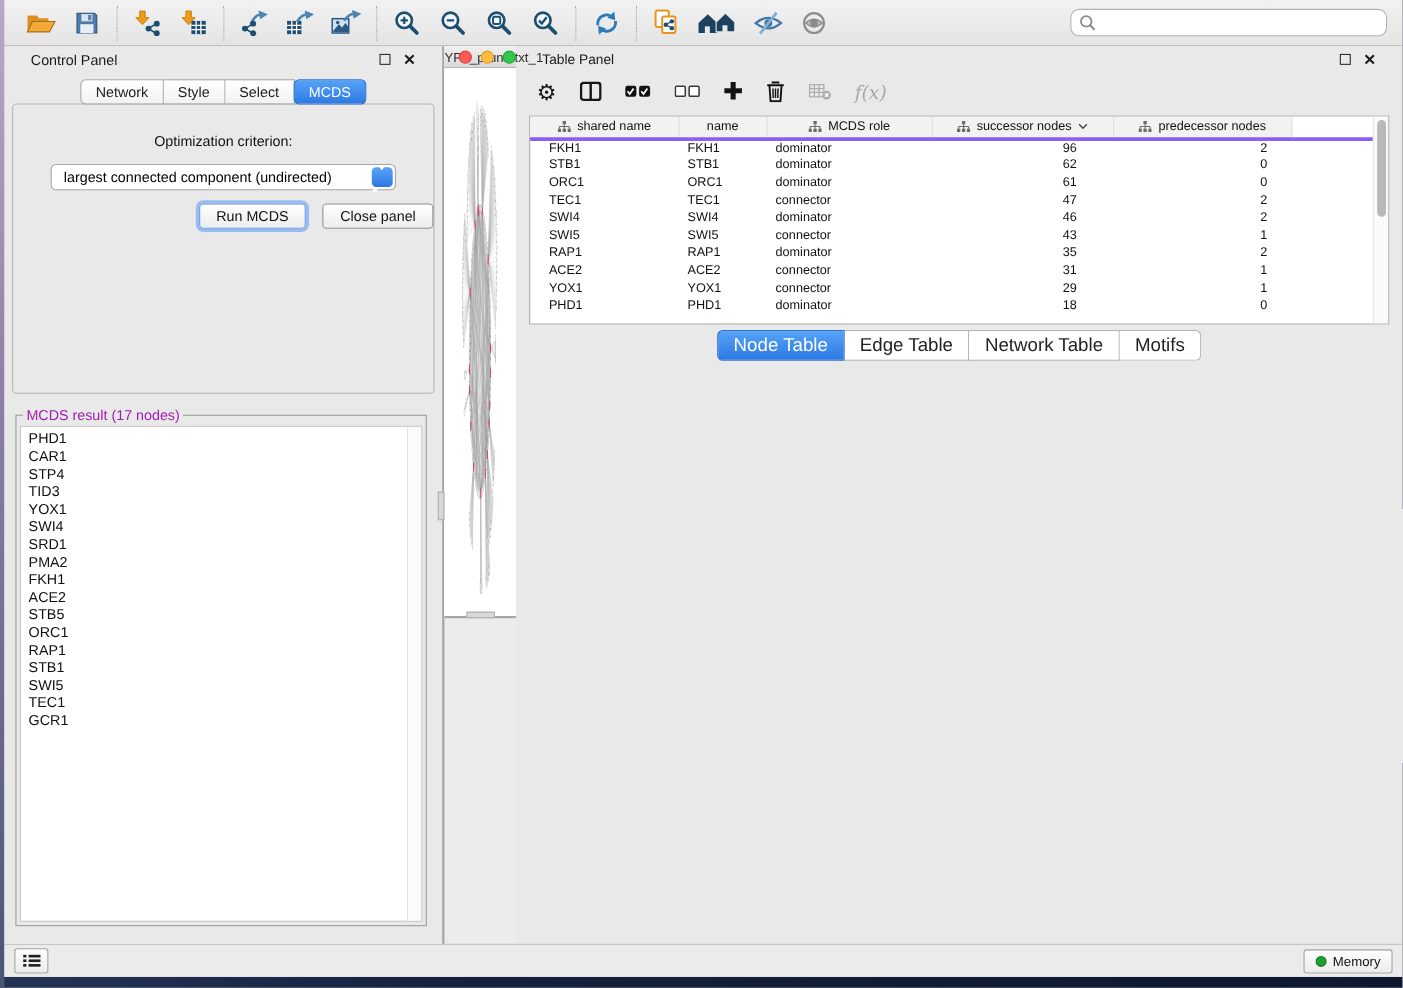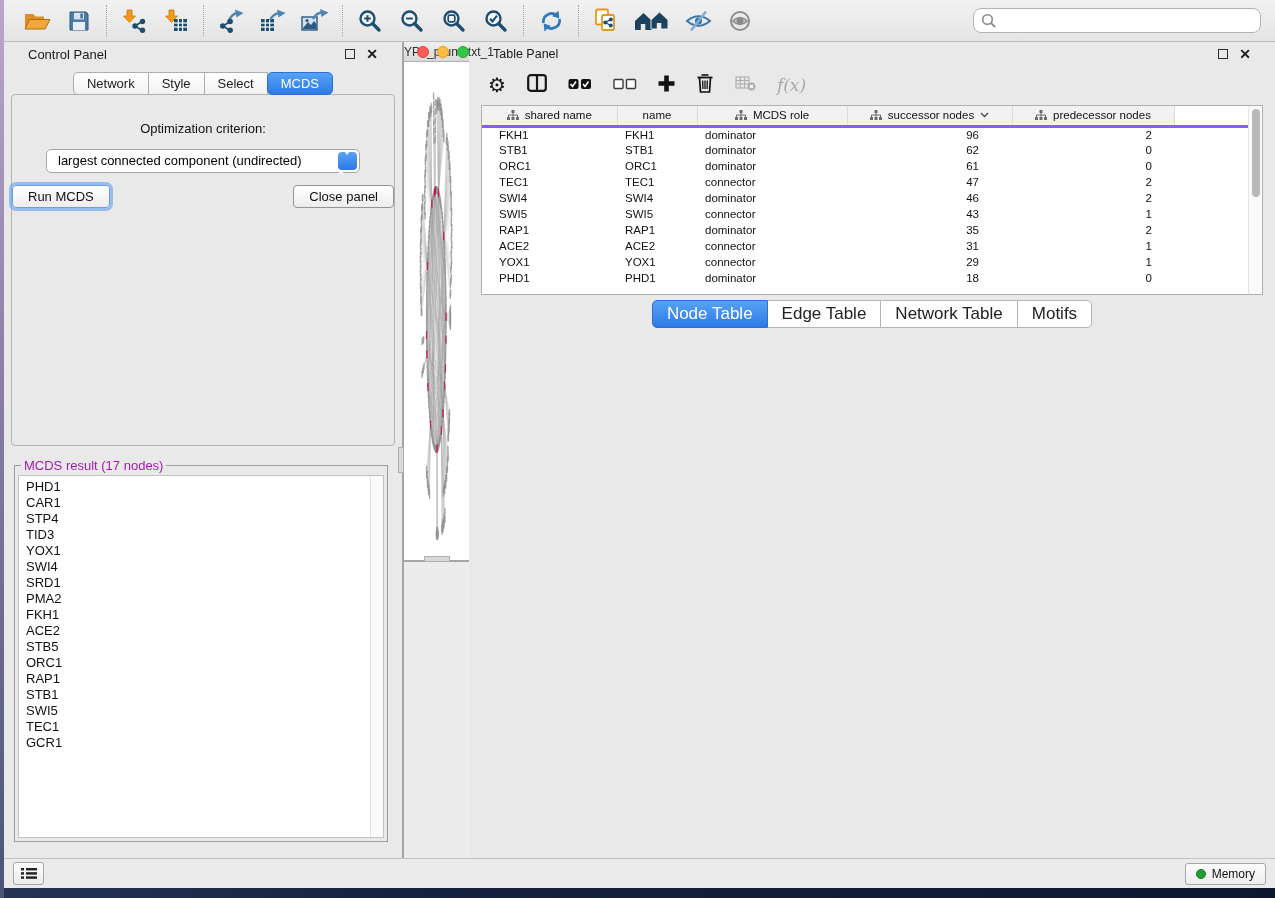--- a/index.html
+++ b/index.html
@@ -42,33 +42,33 @@
   .close-x { font-size:14px; font-weight:bold; color:#1a1a1a; line-height:10px; }
 
   
   .cp-tabs { display:flex; justify-content:center; margin-top:6px; position:relative; z-index:2; }
   .cp-tab { font-size:13px; color:#222; padding:3px 13px; background:linear-gradient(#ffffff,#f2f2f2);
     border:1px solid #adadad; border-left:none; }
   .cp-tab:first-child { border-left:1px solid #adadad; border-radius:5px 0 0 5px; }
   .cp-tab.active { background:linear-gradient(#55a2f7,#2e7ae6); color:#fff;
     border:1px solid #2f6fce; border-radius:5px; margin-left:-1px; }
 
-  .tab-panel { margin:-1px 7px 0 7px; flex:0 0 auto; height:352px; background:#e9e9e9;
+  .tab-panel { margin:-1px 7px 0 7px; flex:0 0 auto; height:264px; background:#e9e9e9;
     border:1px solid #b4b4b4; border-radius:4px; text-align:center; }
   .opt-label { margin-top:26px; font-size:13px; color:#111; }
   .select-box { margin:13px auto 0; width:314px; height:24px; background:#fff;
     border:1px solid #a6a6a6; border-radius:5px; position:relative; text-align:left;
     font-size:13px; line-height:22px; padding-left:11px; }
   .stepper { position:absolute; right:2px; top:2px; width:19px; height:18px; border-radius:4px;
     background:linear-gradient(#58a3f8,#2c78e5); }
   .stepper .up { width:0; height:0; border-left:3.5px solid transparent; border-right:3.5px solid transparent;
     border-bottom:4.5px solid #fff; margin:3px auto 2px; }
   .stepper .dn { width:0; height:0; border-left:3.5px solid transparent; border-right:3.5px solid transparent;
     border-top:4.5px solid #fff; margin:0 auto; }
-  .btn-row { margin-top:12px; display:flex; justify-content:space-between; gap:15px; }
+  .btn-row { margin-top:12px; display:flex; justify-content:flex-end; gap:15px; }
   .mac-btn { font-family:"Liberation Sans",sans-serif; font-size:13px; color:#111;
     padding:3px 15px; background:linear-gradient(#ffffff,#ededed);
     border:1px solid #949494; border-radius:4px; }
   .mac-btn.focused { box-shadow:0 0 0 3px rgba(107,166,244,0.65); border-color:#6d9ee9; }
 
   .mcds-fieldset { margin:12px 14px 16px 10px; flex:1 1 auto; border:1px solid #9d9d9d;
     padding:2px 3px 3px 3px; background:#e9e9e9; min-height:0; display:flex; flex-direction:column; }
   .mcds-fieldset legend { font-size:13px; color:#a21caf; padding:0 3px; margin-left:3px; }
   .result-list { flex:1; background:#fff; border:1px solid #c2c2c2; position:relative;
     overflow:hidden; padding:3px 16px 0 7px; font-size:13px; line-height:16px; color:#111; }

